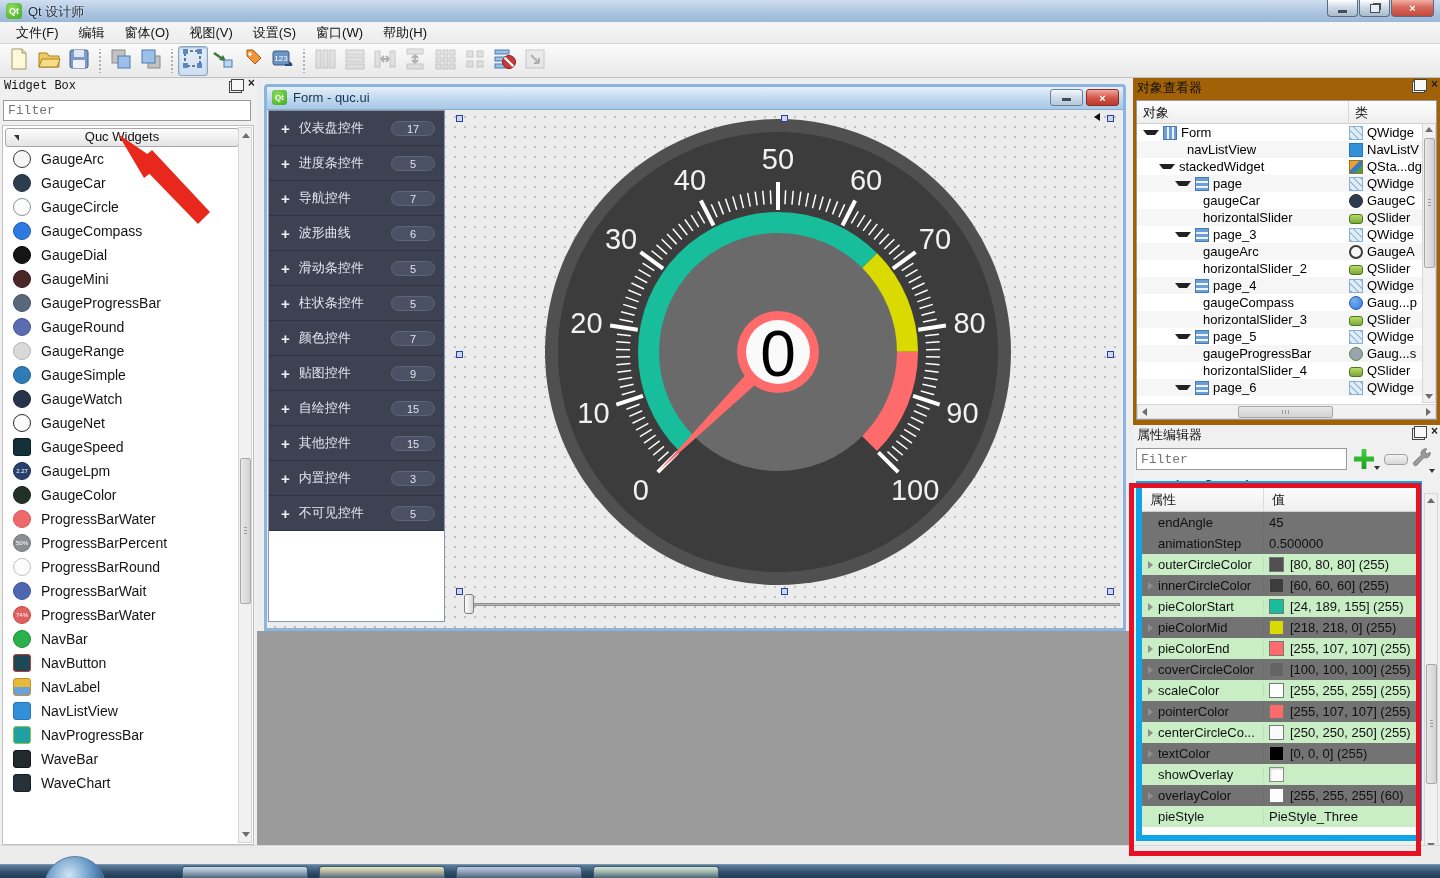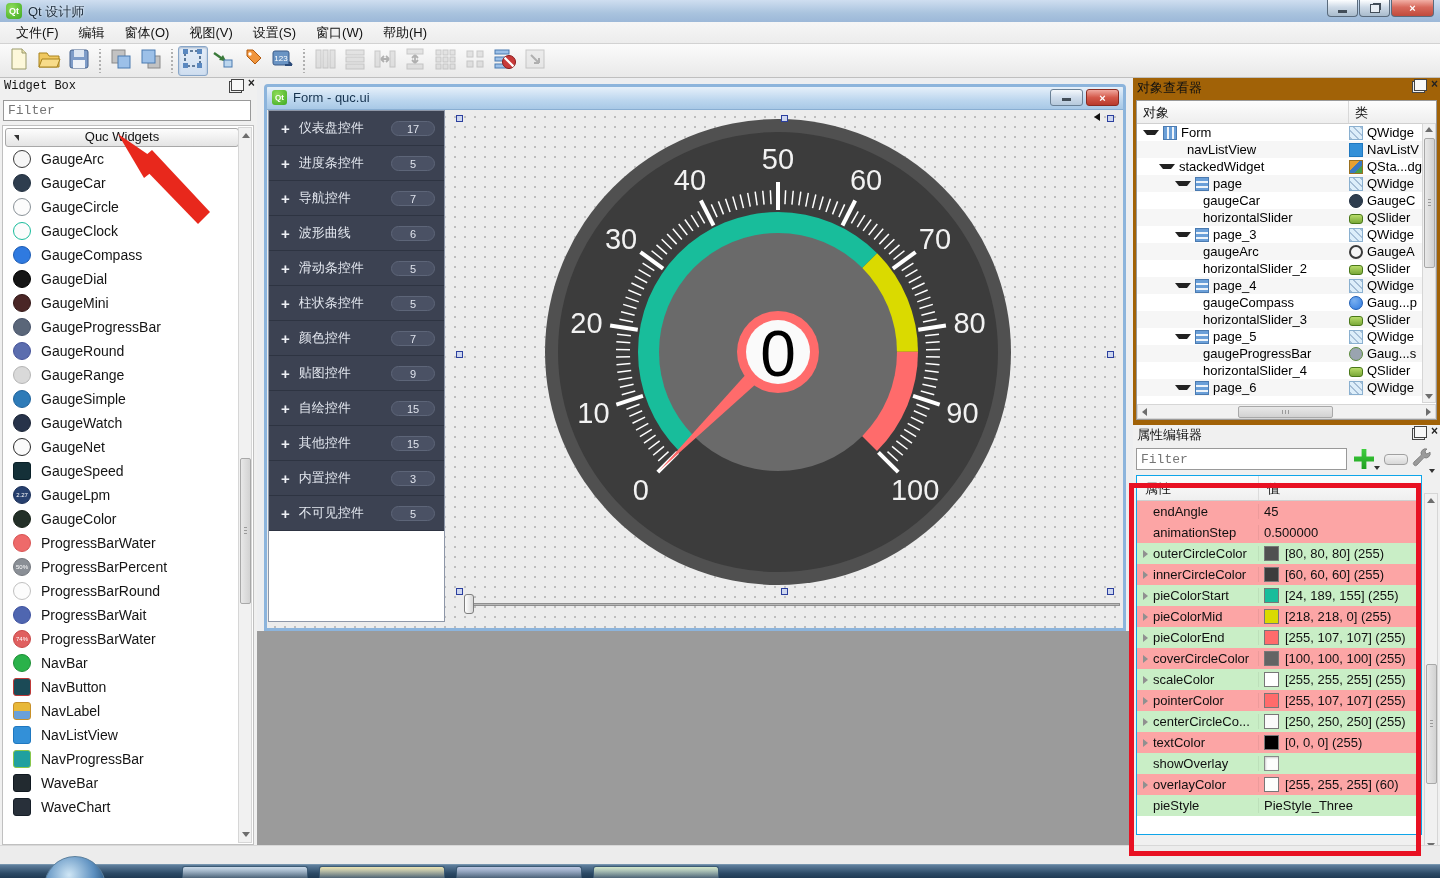--- a/index.html
+++ b/index.html
@@ -109,26 +109,26 @@
   .pe-panel{left:1133px;top:425px;width:307px;height:437px;background:#f0f0f0;}
   .pe-filter{position:absolute;left:3px;top:23px;width:211px;height:22px;border:1px solid #999;background:#fff;
     font-size:13px;padding:0 4px;color:#444;box-sizing:border-box;font-family:"Liberation Mono","DejaVu Sans Mono",monospace;}
   .pe-plus{position:absolute;left:219px;top:21px;width:28px;height:26px;}
   .pe-plus .cross{position:absolute;left:2px;top:3px;width:20px;height:20px;
     background:linear-gradient(#3fcf3f,#1f9f1f);clip-path:polygon(38% 0,62% 0,62% 38%,100% 38%,100% 62%,62% 62%,62% 100%,38% 100%,38% 62%,0 62%,0 38%,38% 38%);}
   .pe-minus{position:absolute;left:251px;top:29px;width:22px;height:9px;border:1px solid #a0a0a0;border-radius:4px;
     background:linear-gradient(#f2f2f2,#d8d8d8);}
   .dd{position:absolute;width:0;height:0;border-left:3px solid transparent;border-right:3px solid transparent;border-top:4px solid #333;}
   .pe-obj{position:absolute;left:4px;top:52px;font-size:13px;color:#333;white-space:nowrap;}
-  .pe-table{position:absolute;left:3px;top:50px;width:286px;height:360px;background:#fff;border:1px solid #0ea5e9;box-sizing:border-box;overflow:hidden;}
+  .pe-table{position:absolute;left:3px;top:56px;width:286px;height:360px;background:#fff;border:6px solid #0ea5e9;box-sizing:border-box;overflow:hidden;}
   .pe-head{display:flex;height:24px;background:linear-gradient(#fdfdfd,#efefef);border-bottom:1px solid #cfcfcf;font-size:13px;color:#111;}
   .pe-head .c1{width:122px;padding:4px 0 0 8px;border-right:1px solid #dcdcdc;box-sizing:border-box;}
   .pe-head .c2{flex:1;padding:4px 0 0 8px;}
   .prop-row{height:21px;display:flex;font-size:13px;color:#101010;align-items:center;}
-  .prop-row.lt{background:#fca5a5;text-align:center;}
+  .prop-row.lt{background:#737373;text-align:center;}
   .prop-row.dk{background:#c9eec6;}
   .pr-name{width:122px;display:flex;align-items:center;box-sizing:border-box;border-right:1px solid rgba(0,0,0,.06);white-space:nowrap;overflow:hidden;}
   .pr-val{flex:1;display:flex;align-items:center;gap:6px;padding-left:5px;white-space:nowrap;overflow:hidden;}
   .pr-exp{width:0;height:0;border-top:4px solid transparent;border-bottom:4px solid transparent;border-left:5px solid #909090;margin:0 5px 0 6px;}
   .pr-exp.ph{border:none;width:5px;margin:0 5px 0 6px;}
   .swatch{width:15px;height:15px;border:1px solid #777;box-sizing:border-box;flex:0 0 15px;}
   .cbx{width:13px;height:13px;border:1px solid #8a8a8a;background:#fdfdfd;box-shadow:inset 1px 1px 2px rgba(0,0,0,.18);}
   
   .red-rect{left:1129px;top:483px;width:292px;height:373px;border:5px solid #e81123;z-index:40;pointer-events:none;box-sizing:border-box;}
   
@@ -327,24 +327,20 @@
           <span class="wicon" style="background: rgb(246, 246, 246); border: 1.5px solid rgb(58, 58, 58); border-radius: 50%;"></span>
           <span class="lbl">GaugeArc</span>
         </div>
         <div class="wb-item">
           <span class="wicon" style="background: rgb(46, 61, 78); border: 1.5px solid rgb(34, 48, 64); border-radius: 50%;"></span>
           <span class="lbl">GaugeCar</span>
         </div>
         <div class="wb-item">
           <span class="wicon" style="background: rgb(252, 252, 252); border: 1.5px solid rgb(138, 146, 152); border-radius: 50%;"></span>
           <span class="lbl">GaugeCircle</span>
-        </div>
-        <div class="wb-item">
-          <span class="wicon" style="background: rgb(252, 252, 252); border: 1.5px solid rgb(26, 188, 156); border-radius: 50%;"></span>
-          <span class="lbl">GaugeClock</span>
         </div>
         <div class="wb-item">
           <span class="wicon" style="background: rgb(47, 122, 224); border: 1.5px solid rgb(29, 92, 180); border-radius: 50%;"></span>
           <span class="lbl">GaugeCompass</span>
         </div>
         <div class="wb-item">
           <span class="wicon" style="background: rgb(21, 21, 21); border: 1.5px solid rgb(0, 0, 0); border-radius: 50%;"></span>
           <span class="lbl">GaugeDial</span>
         </div>
         <div class="wb-item">

